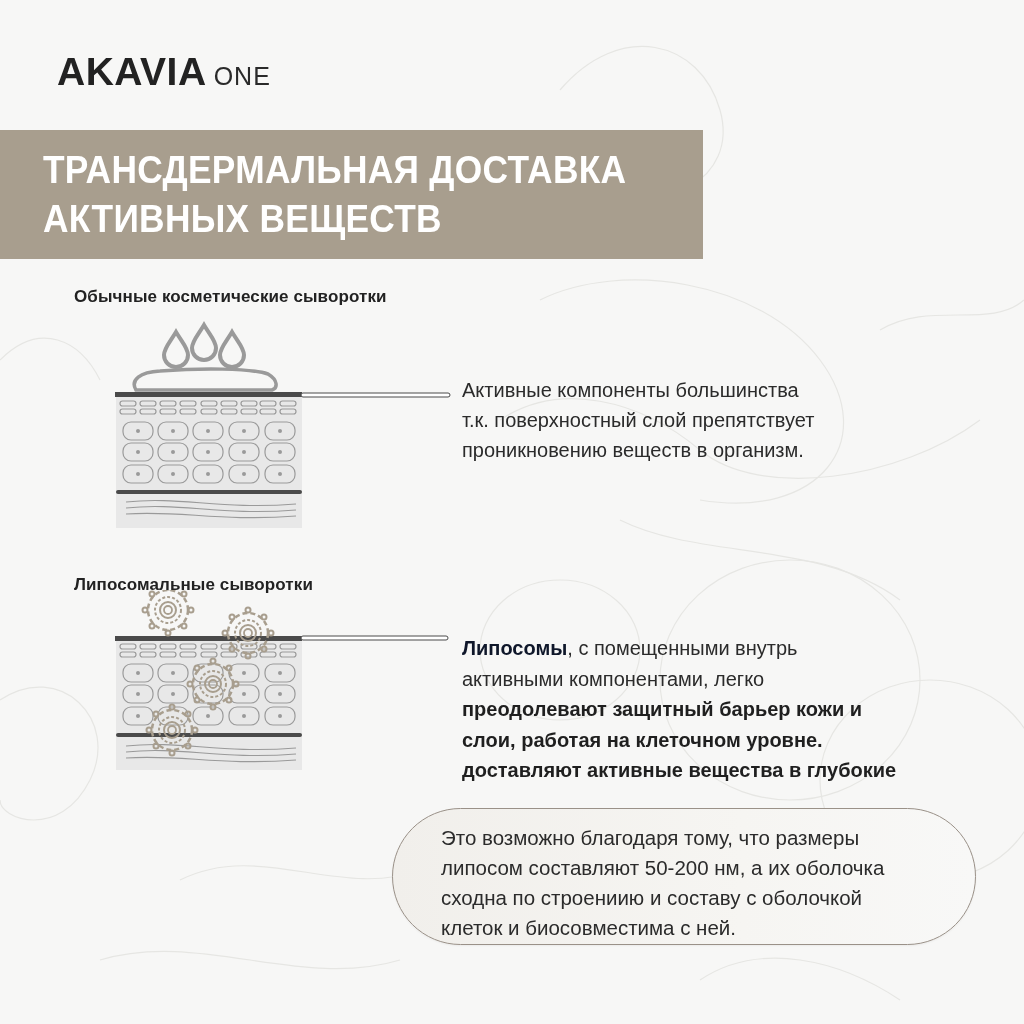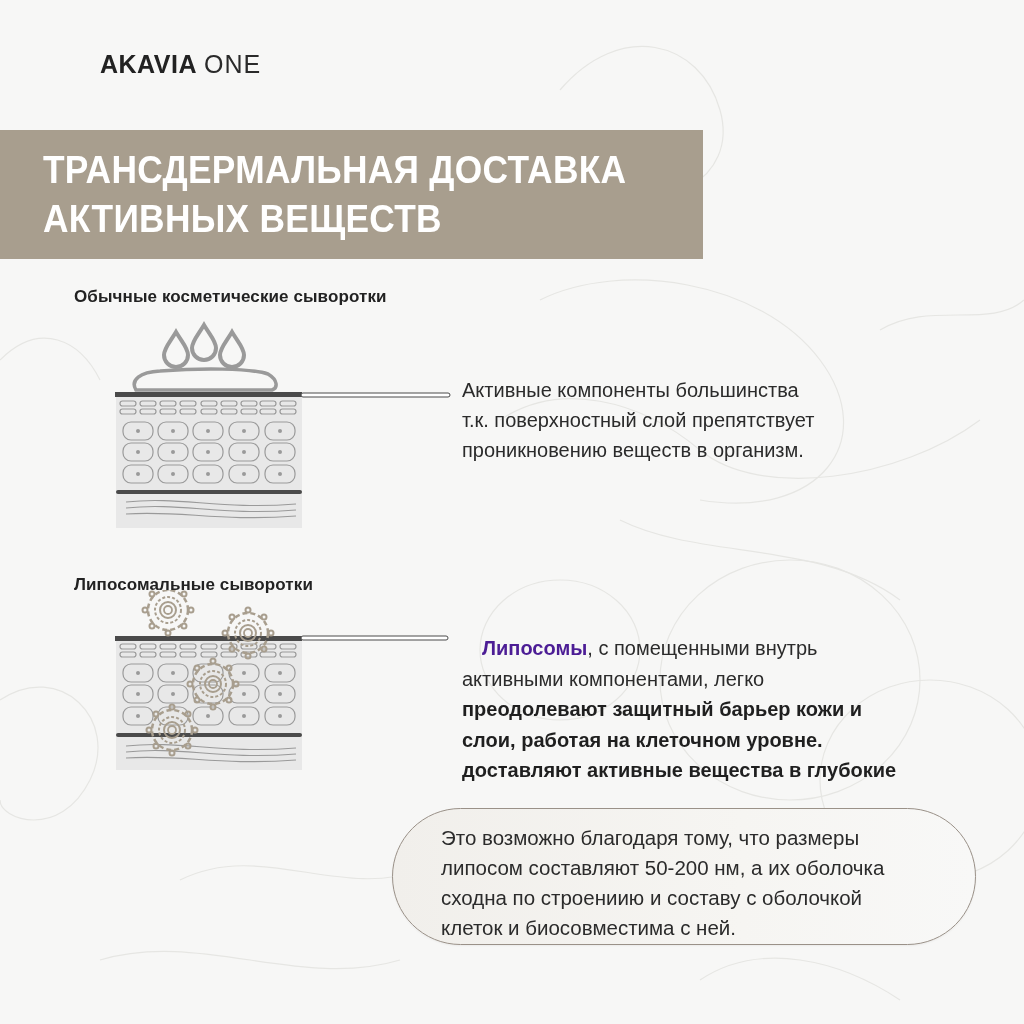--- a/index.html
+++ b/index.html
@@ -11,21 +11,21 @@
     position: relative;
   }
   .bg-pattern { position: absolute; inset: 0; pointer-events: none; }
 
   .logo {
     position: absolute; left: 57px; top: 50px;
     font-size: 36px; letter-spacing: 0.5px; color: #222;
     font-family: "Liberation Serif", "DejaVu Serif", serif;
     display: flex; align-items: baseline;
   }
-  .logo .bold { font-family: "Liberation Sans", sans-serif; font-weight: 700; font-size: 25px; letter-spacing: 0.5px; margin-left: 43px; }
+  .logo .bold { font-family: "Liberation Sans", sans-serif; font-weight: 700; font-size: 39px; letter-spacing: 0.5px; }
   .logo .thin { font-weight: 400; font-family: "Liberation Sans", sans-serif; font-size: 25px; margin-left: 7px; letter-spacing: 1px; color:#2a2a2a;}
 
   .banner {
     position: absolute; left: 0; top: 130px; width: 703px; height: 129px;
     background: #a89e8e;
     padding: 16px 0 16px 43px;
   }
   .banner-line {
     color: #ffffff; font-weight: 700; font-size: 38px; line-height: 49px;
     letter-spacing: 0.3px; display: block; transform: scaleX(0.93); transform-origin: left;
@@ -42,21 +42,21 @@
   .diagram { position: absolute; }
   .diag1 { left: 100px; top: 310px; }
   .diag2 { left: 100px; top: 590px; }
 
   .desc {
     position: absolute; left: 462px; font-size: 20px; line-height: 30px; color: #2b2b2b;
     white-space: nowrap;
   }
   .desc1 { top: 375px; }
   .desc2 { top: 633px; line-height: 30.5px; }
-  .accent { color: #4c1d95; font-weight: 700; margin-left: 20px; }
+  .accent { color: #0f172a; font-weight: 700; }
   .strong { font-weight: 700; color: #1f1f1f; }
 
   .note {
     position: absolute; left: 392px; top: 808px; width: 584px; height: 137px;
     border: 1px solid #9a9188; border-radius: 72px;
     background: linear-gradient(90deg, #f1efeb 0%, #f6f5f2 60%, #f8f8f7 100%);
     padding: 14px 0 0 48px;
     box-shadow: 0 1px 2px rgba(0,0,0,0.05);
   }
   .note-line { display: block; font-size: 20.5px; line-height: 30px; color: #2b2b2b; white-space: nowrap; }

